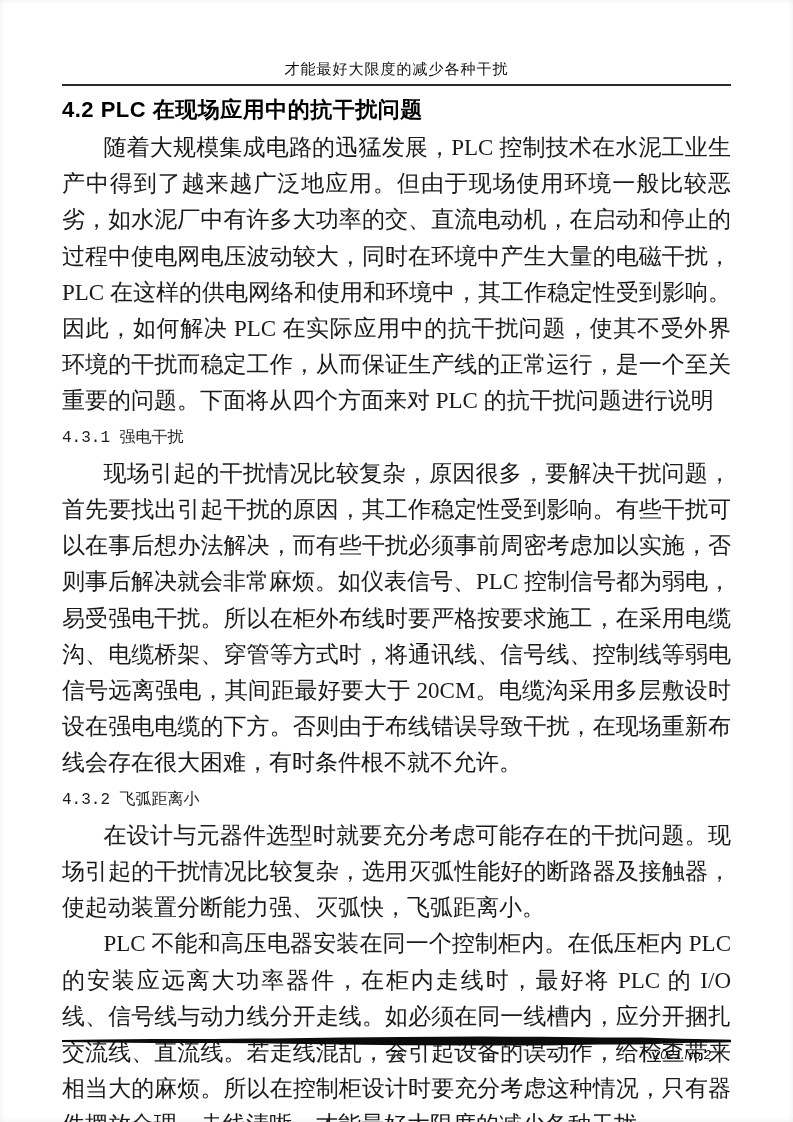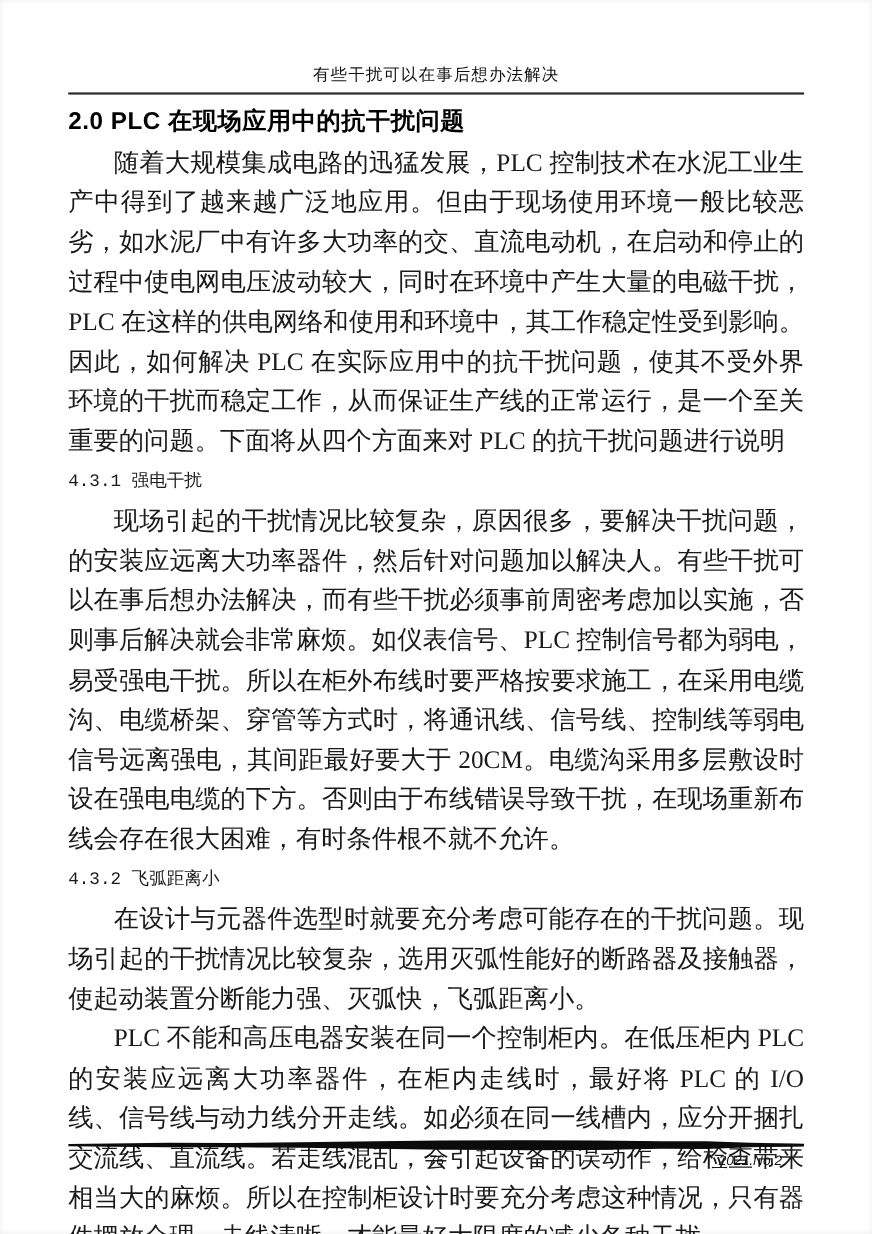--- a/index.html
+++ b/index.html
@@ -99,32 +99,32 @@
     top: 0;
     margin-left: 20px;
   }
 </style>
 </head>
 <body>
 
 <div class="page">
   <div class="inner">
 
-    <div class="running-head">有些干扰可以在事后想办法解决</div>
+    <div class="running-head">才能最好大限度的减少各种干扰</div>
 
     <hr class="header-rule">
 
-    <h2 class="section-heading">2.0  PLC 在现场应用中的抗干扰问题</h2>
+    <h2 class="section-heading">4.2  PLC 在现场应用中的抗干扰问题</h2>
 
     <div class="content">
       <p>随着大规模集成电路的迅猛发展，PLC 控制技术在水泥工业生产中得到了越来越广泛地应用。但由于现场使用环境一般比较恶劣，如水泥厂中有许多大功率的交、直流电动机，在启动和停止的过程中使电网电压波动较大，同时在环境中产生大量的电磁干扰，PLC 在这样的供电网络和使用和环境中，其工作稳定性受到影响。因此，如何解决 PLC 在实际应用中的抗干扰问题，使其不受外界环境的干扰而稳定工作，从而保证生产线的正常运行，是一个至关重要的问题。下面将从四个方面来对 PLC 的抗干扰问题进行说明</p>
 
       <h3>4.3.1 强电干扰</h3>
 
-      <p>现场引起的干扰情况比较复杂，原因很多，要解决干扰问题，的安装应远离大功率器件，然后针对问题加以解决人。有些干扰可以在事后想办法解决，而有些干扰必须事前周密考虑加以实施，否则事后解决就会非常麻烦。如仪表信号、PLC 控制信号都为弱电，易受强电干扰。所以在柜外布线时要严格按要求施工，在采用电缆沟、电缆桥架、穿管等方式时，将通讯线、信号线、控制线等弱电信号远离强电，其间距最好要大于 20CM。电缆沟采用多层敷设时设在强电电缆的下方。否则由于布线错误导致干扰，在现场重新布线会存在很大困难，有时条件根不就不允许。</p>
+      <p>现场引起的干扰情况比较复杂，原因很多，要解决干扰问题，首先要找出引起干扰的原因，其工作稳定性受到影响。有些干扰可以在事后想办法解决，而有些干扰必须事前周密考虑加以实施，否则事后解决就会非常麻烦。如仪表信号、PLC 控制信号都为弱电，易受强电干扰。所以在柜外布线时要严格按要求施工，在采用电缆沟、电缆桥架、穿管等方式时，将通讯线、信号线、控制线等弱电信号远离强电，其间距最好要大于 20CM。电缆沟采用多层敷设时设在强电电缆的下方。否则由于布线错误导致干扰，在现场重新布线会存在很大困难，有时条件根不就不允许。</p>
 
       <h3>4.3.2 飞弧距离小</h3>
 
       <p>在设计与元器件选型时就要充分考虑可能存在的干扰问题。现场引起的干扰情况比较复杂，选用灭弧性能好的断路器及接触器，使起动装置分断能力强、灭弧快，飞弧距离小。</p>
 
       <p>PLC 不能和高压电器安装在同一个控制柜内。在低压柜内 PLC 的安装应远离大功率器件，在柜内走线时，最好将 PLC 的 I/O 线、信号线与动力线分开走线。如必须在同一线槽内，应分开捆扎交流线、直流线。若走线混乱，会引起设备的误动作，给检查带来相当大的麻烦。所以在控制柜设计时要充分考虑这种情况，只有器件摆放合理，走线清晰，才能最好大限度的减少各种干扰。</p>
     </div>
   </div>
 
   <div class="footer">

